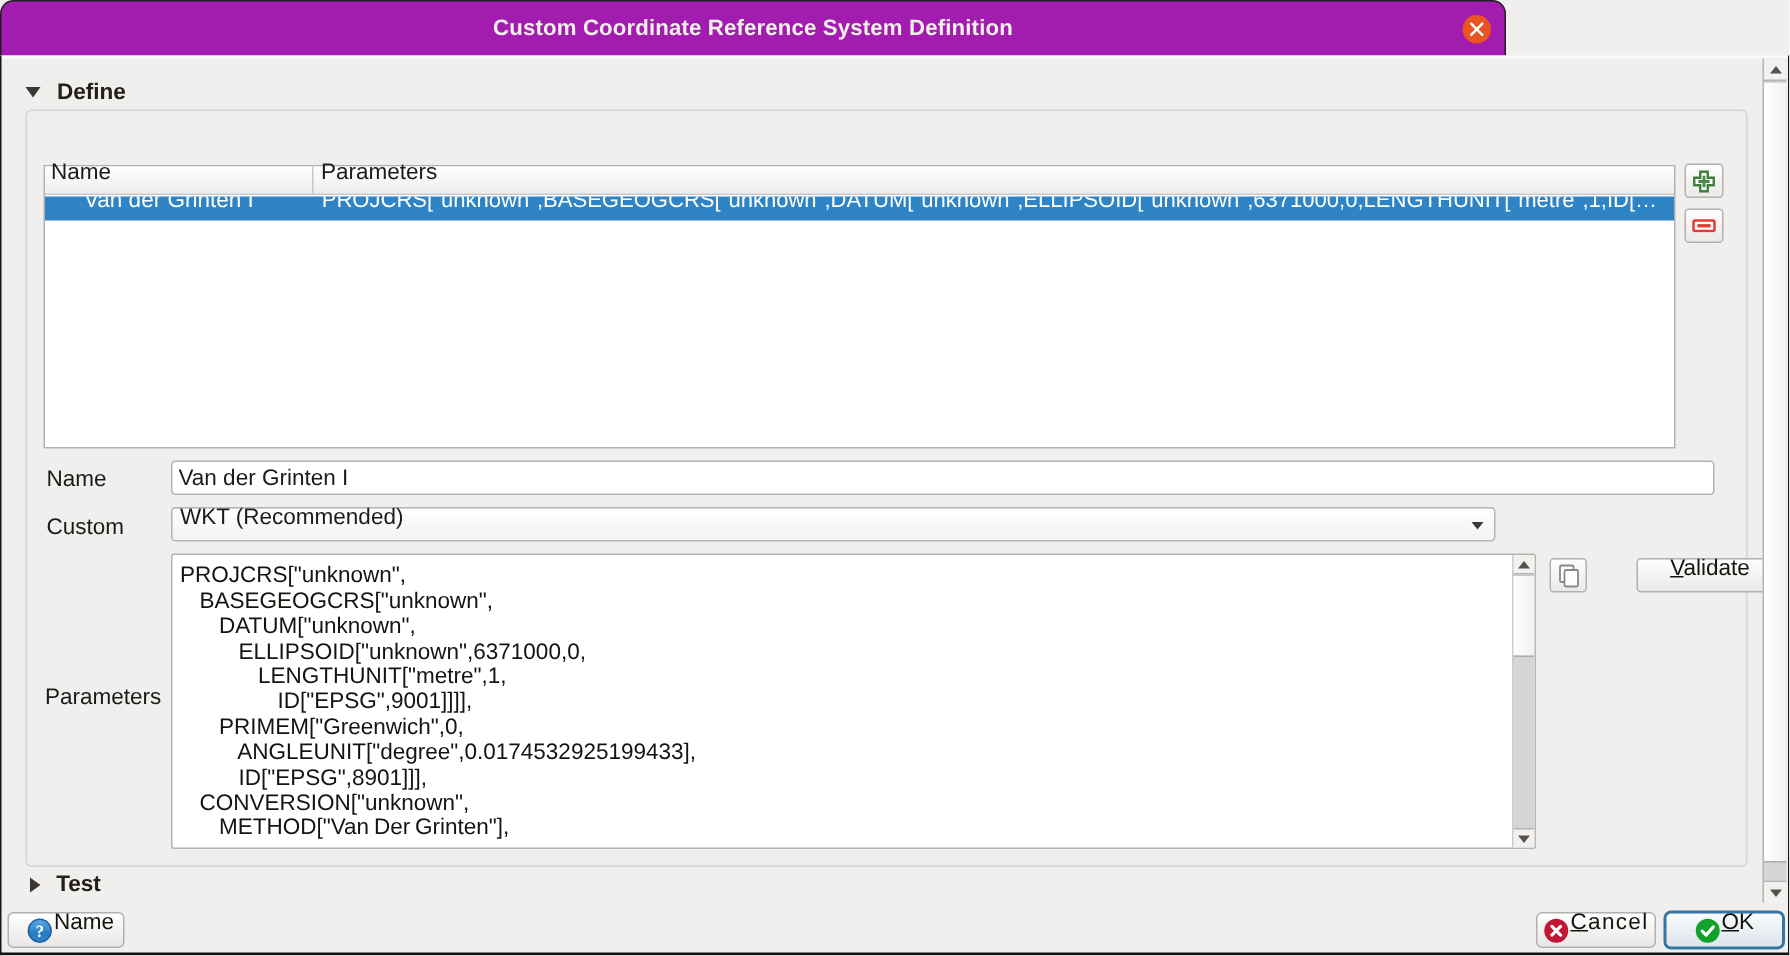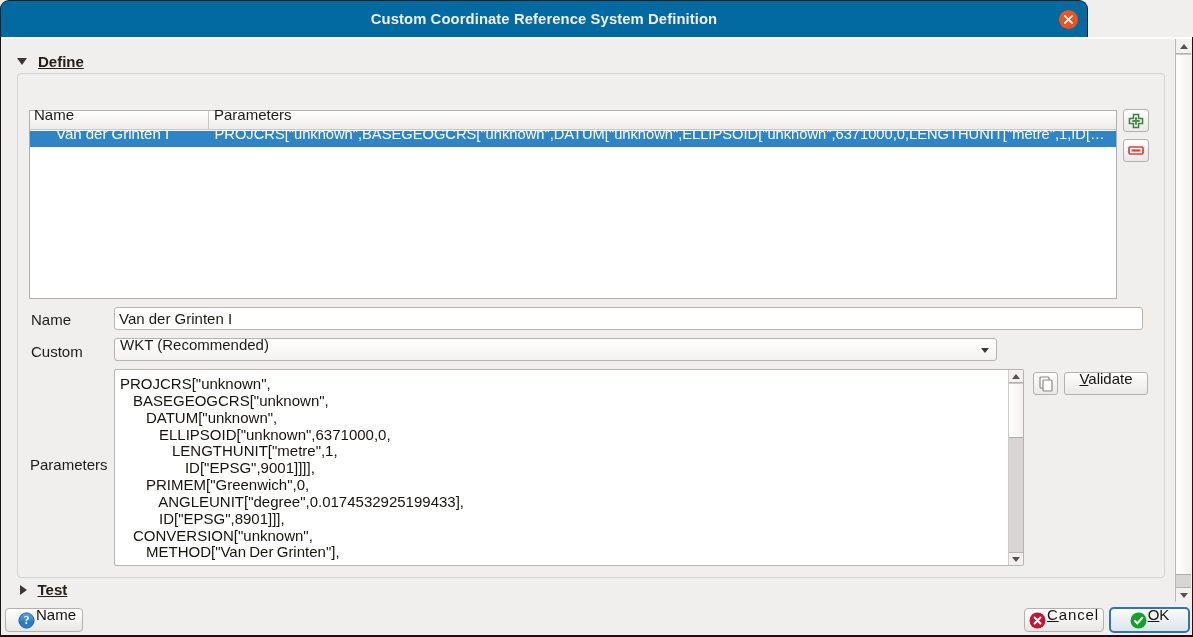--- a/index.html
+++ b/index.html
@@ -4,22 +4,22 @@
 <style>
   html,body{margin:0;padding:0;background:#ffffff;}
   *{box-sizing:border-box;}
   .win{
     position:relative;width:1193px;height:637px;overflow:hidden;
     font-family:"Liberation Sans","DejaVu Sans",sans-serif;
     font-size:15px;color:#1d1b18;background:#f0efed;
   }
   
   .titlebar{
-    position:absolute;left:0;top:0;width:1088px;height:37px;
-    background:#0369a1;border-radius:9px 9px 0 0;
+    position:absolute;left:0;top:0;width:1004px;height:37px;
+    background:#a21caf;border-radius:9px 9px 0 0;
     border-top:1px solid #211f1d;border-left:1px solid #211f1d;border-right:1px solid #211f1d;
     display:flex;align-items:center;justify-content:center;
   }
   .title-text{color:#f3efe9;font-weight:bold;font-size:14.8px;letter-spacing:.1px;padding-bottom:1px;}
   .close-btn{
     position:absolute;right:9px;top:9px;width:19px;height:19px;border-radius:50%;
     background:#e95420;display:flex;align-items:center;justify-content:center;
   }
   .close-btn svg{display:block;}
   .under-title-line{position:absolute;left:1px;top:37px;width:1191px;height:2px;background:#fcfbfa;}
@@ -42,21 +42,21 @@
   .sb-thumb{
     position:absolute;left:0;width:100%;
     background:linear-gradient(90deg,#ffffff,#f2f1ef);
     border-top:1px solid #c9c7c5;border-bottom:1px solid #aeacaa;
   }
   #dlg-scrollbar{left:1175px;top:39px;width:16px;height:563px;}
   #dlg-scrollbar .sb-btn{height:15px;}
   #dlg-scrollbar .sb-thumb{top:15px;height:521px;}
   
   .grp-header{position:absolute;display:flex;align-items:center;}
-  .grp-title{font-weight:bold;font-size:15px;color:#232019;text-decoration:underline;}
+  .grp-title{font-weight:bold;font-size:15px;color:#232019;}
   .tri-collapse-down{width:0;height:0;border-left:5px solid transparent;border-right:5px solid transparent;border-top:7px solid #3a3734;margin-right:11px;}
   .tri-collapse-right{width:0;height:0;border-top:5px solid transparent;border-bottom:5px solid transparent;border-left:7px solid #3a3734;margin-right:10.5px;}
   #define-header{left:17px;top:53px;}
   #test-header{left:20px;top:581px;}
   .grp-frame{position:absolute;border:1px solid #d6d4d2;border-radius:4px;}
   #define-frame{left:17px;top:73px;width:1148px;height:505px;}
   
   #crs-desc{position:absolute;left:30px;top:84px;width:1100px;line-height:17px;color:#1d1b18;}
   
   #crs-table{
@@ -120,21 +120,21 @@
   #params-scrollbar{right:0;top:0;width:15px;height:195px;border-left:1px solid #ceccca;}
   #params-scrollbar .sb-btn{height:13px;}
   #params-scrollbar .sb-thumb{top:13px;height:55px;}
   
   #copy-btn{
     position:absolute;left:1033px;top:372px;width:25px;height:23px;border-radius:3px;
     border:1px solid #b3b1ae;background:linear-gradient(#fefefe,#ebe9e7);
     display:flex;align-items:center;justify-content:center;
   }
   #validate-btn{
-    position:absolute;left:1064px;top:372px;width:84px;height:23px;border-radius:3px;
+    position:absolute;left:1091px;top:372px;width:98px;height:23px;border-radius:3px;
     border:1px solid #b3b1ae;background:linear-gradient(#fefefe,#ebe9e7);
     display:flex;align-items:center;justify-content:center;color:#16140f;
   }
   
   .dlg-btn{
     position:absolute;height:24px;border-radius:4px;
     border:1px solid #b3b1ae;background:linear-gradient(#ffffff,#e9e7e5);
     display:flex;align-items:center;justify-content:center;color:#16140f;
   }
   #help-btn{left:5px;top:608px;width:78px;padding-left:6px;}

